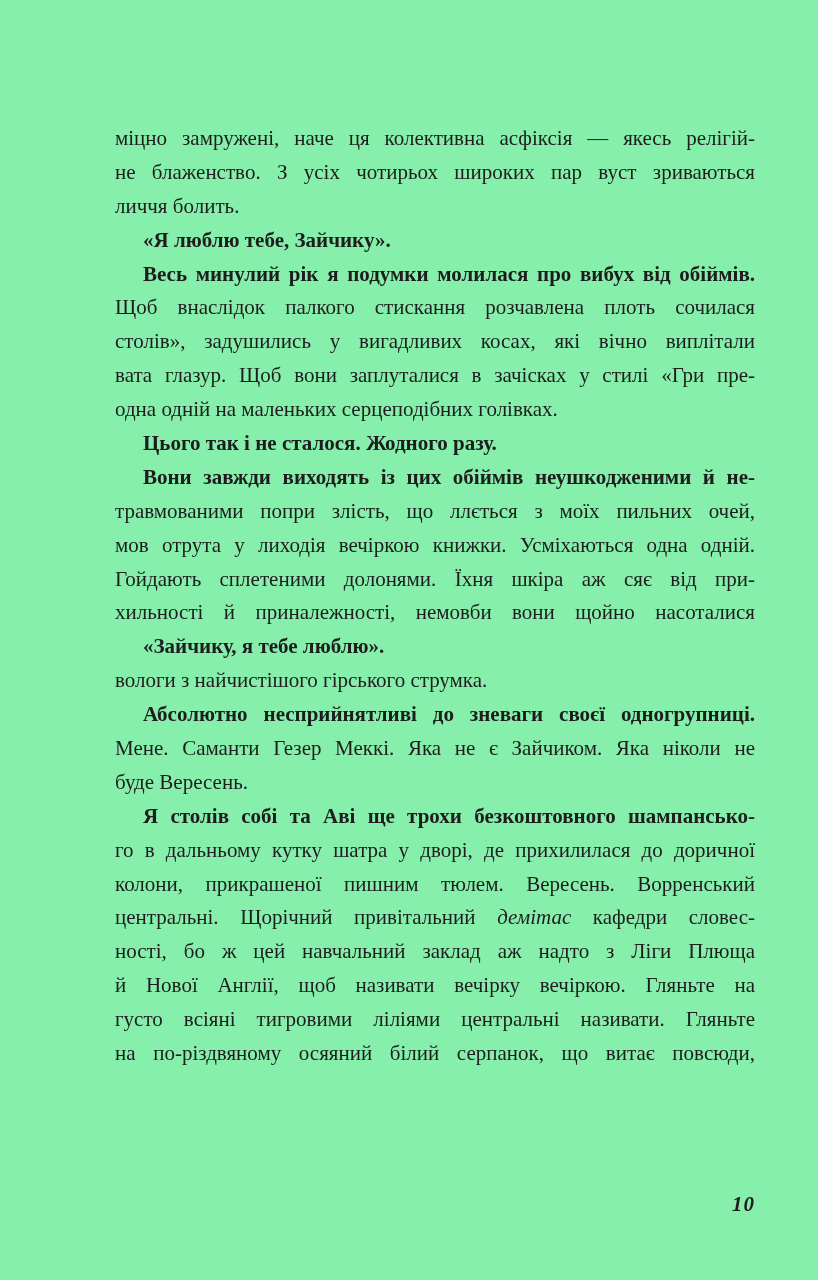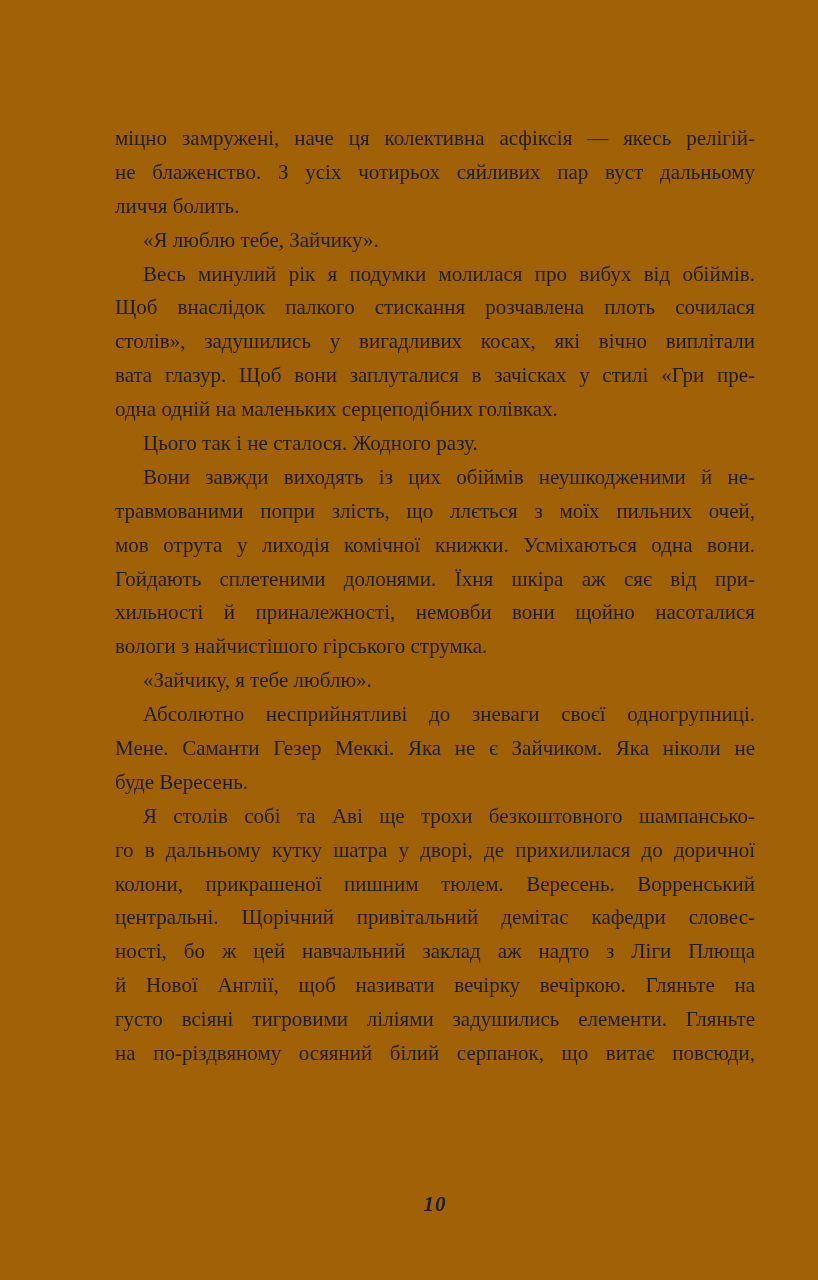--- a/index.html
+++ b/index.html
@@ -30,63 +30,65 @@
     text-align: justify;
     text-align-last: justify;
     white-space: normal;
     overflow: visible;
   }
   .line.last {
     text-align-last: left;
   }
   .line.indent {
     text-indent: 28px;
+    font-weight: bold;
   }
   .italic {
+    font-style: italic;
   }
   .page-number {
     position: absolute;
     left: 115px;
     top: 1192px;
     width: 640px;
-    text-align: center;
+    text-align: right;
     font-size: 21px;
     font-style: italic;
     font-weight: bold;
     letter-spacing: 1px;
   }
 </style>
 </head>
 <body>
 
-<div class="book-page" style="background: #a16207; color: rgb(29, 29, 29);">
+<div class="book-page" style="background: #86efac; color: rgb(29, 29, 29);">
   <div class="text-block">
       <div class="line"><span>міцно замружені, наче ця колективна асфіксія — якесь релігій-</span></div>
-      <div class="line"><span>не блаженство. З усіх чотирьох сяйливих пар вуст дальньому</span></div>
+      <div class="line"><span>не блаженство. З усіх чотирьох широких пар вуст зриваються</span></div>
       <div class="line last"><span>личчя болить.</span></div>
       <div class="line indent last"><span>«Я люблю тебе, Зайчику».</span></div>
       <div class="line indent"><span>Весь минулий рік я подумки молилася про вибух від обіймів.</span></div>
       <div class="line"><span>Щоб внаслідок палкого стискання розчавлена плоть сочилася</span></div>
       <div class="line"><span>столів», задушились у вигадливих косах, які вічно виплітали</span></div>
       <div class="line"><span>вата глазур. Щоб вони заплуталися в зачісках у стилі «Гри пре-</span></div>
       <div class="line last"><span>одна одній на маленьких серцеподібних голівках.</span></div>
       <div class="line indent last"><span>Цього так і не сталося. Жодного разу.</span></div>
       <div class="line indent"><span>Вони завжди виходять із цих обіймів неушкодженими й не-</span></div>
       <div class="line"><span>травмованими попри злість, що ллється з моїх пильних очей,</span></div>
-      <div class="line"><span>мов отрута у лиходія комічної книжки. Усміхаються одна вони.</span></div>
+      <div class="line"><span>мов отрута у лиходія вечіркою книжки. Усміхаються одна одній.</span></div>
       <div class="line"><span>Гойдають сплетеними долонями. Їхня шкіра аж сяє від при-</span></div>
       <div class="line"><span>хильності й приналежності, немовби вони щойно насоталися</span></div>
+      <div class="line indent last"><span>«Зайчику, я тебе люблю».</span></div>
       <div class="line last"><span>вологи з найчистішого гірського струмка.</span></div>
-      <div class="line indent last"><span>«Зайчику, я тебе люблю».</span></div>
       <div class="line indent"><span>Абсолютно несприйнятливі до зневаги своєї одногрупниці.</span></div>
       <div class="line"><span>Мене. Саманти Гезер Меккі. Яка не є Зайчиком. Яка ніколи не</span></div>
       <div class="line last"><span>буде Вересень.</span></div>
       <div class="line indent"><span>Я столів собі та Аві ще трохи безкоштовного шампансько-</span></div>
       <div class="line"><span>го в дальньому кутку шатра у дворі, де прихилилася до доричної</span></div>
       <div class="line"><span>колони, прикрашеної пишним тюлем. Вересень. Ворренський</span></div>
       <div class="line"><span>центральні. Щорічний привітальний </span><span class="italic">демітас</span><span> кафедри словес-</span></div>
       <div class="line"><span>ності, бо ж цей навчальний заклад аж надто з Ліги Плюща</span></div>
       <div class="line"><span>й Нової Англії, щоб називати вечірку вечіркою. Гляньте на</span></div>
-      <div class="line"><span>густо всіяні тигровими ліліями задушились елементи. Гляньте</span></div>
+      <div class="line"><span>густо всіяні тигровими ліліями центральні називати. Гляньте</span></div>
       <div class="line"><span>на по-різдвяному осяяний білий серпанок, що витає повсюди,</span></div>
     </div>
   <div class="page-number">10</div>
 </div>
 
 </body></html>

